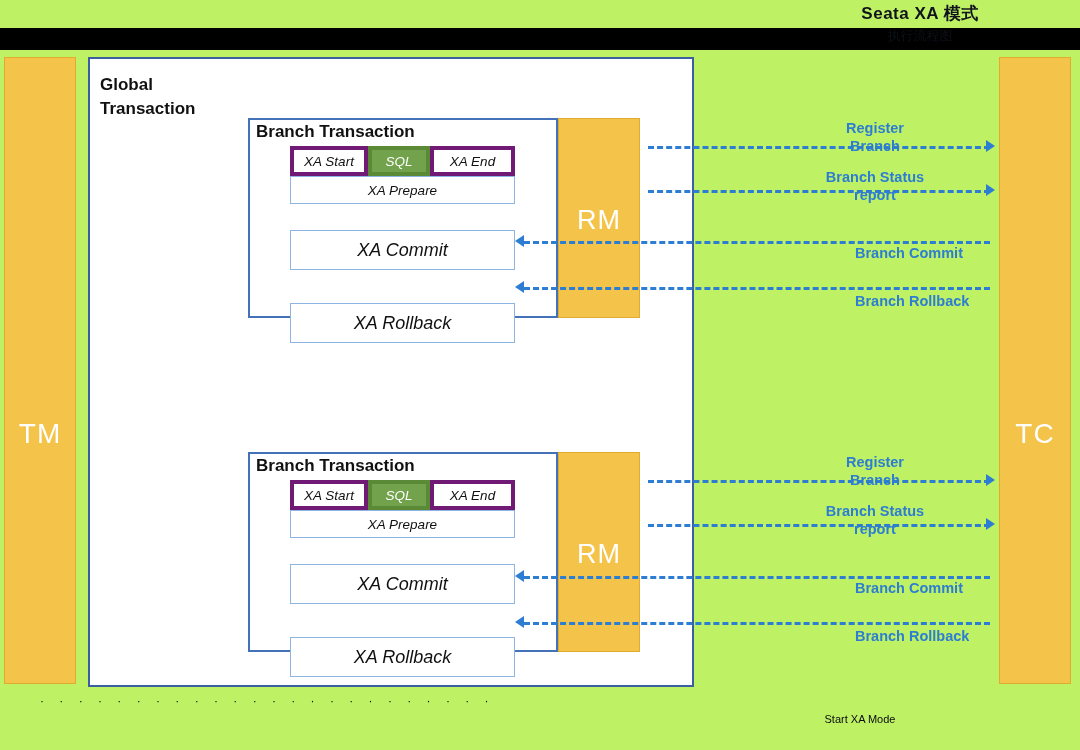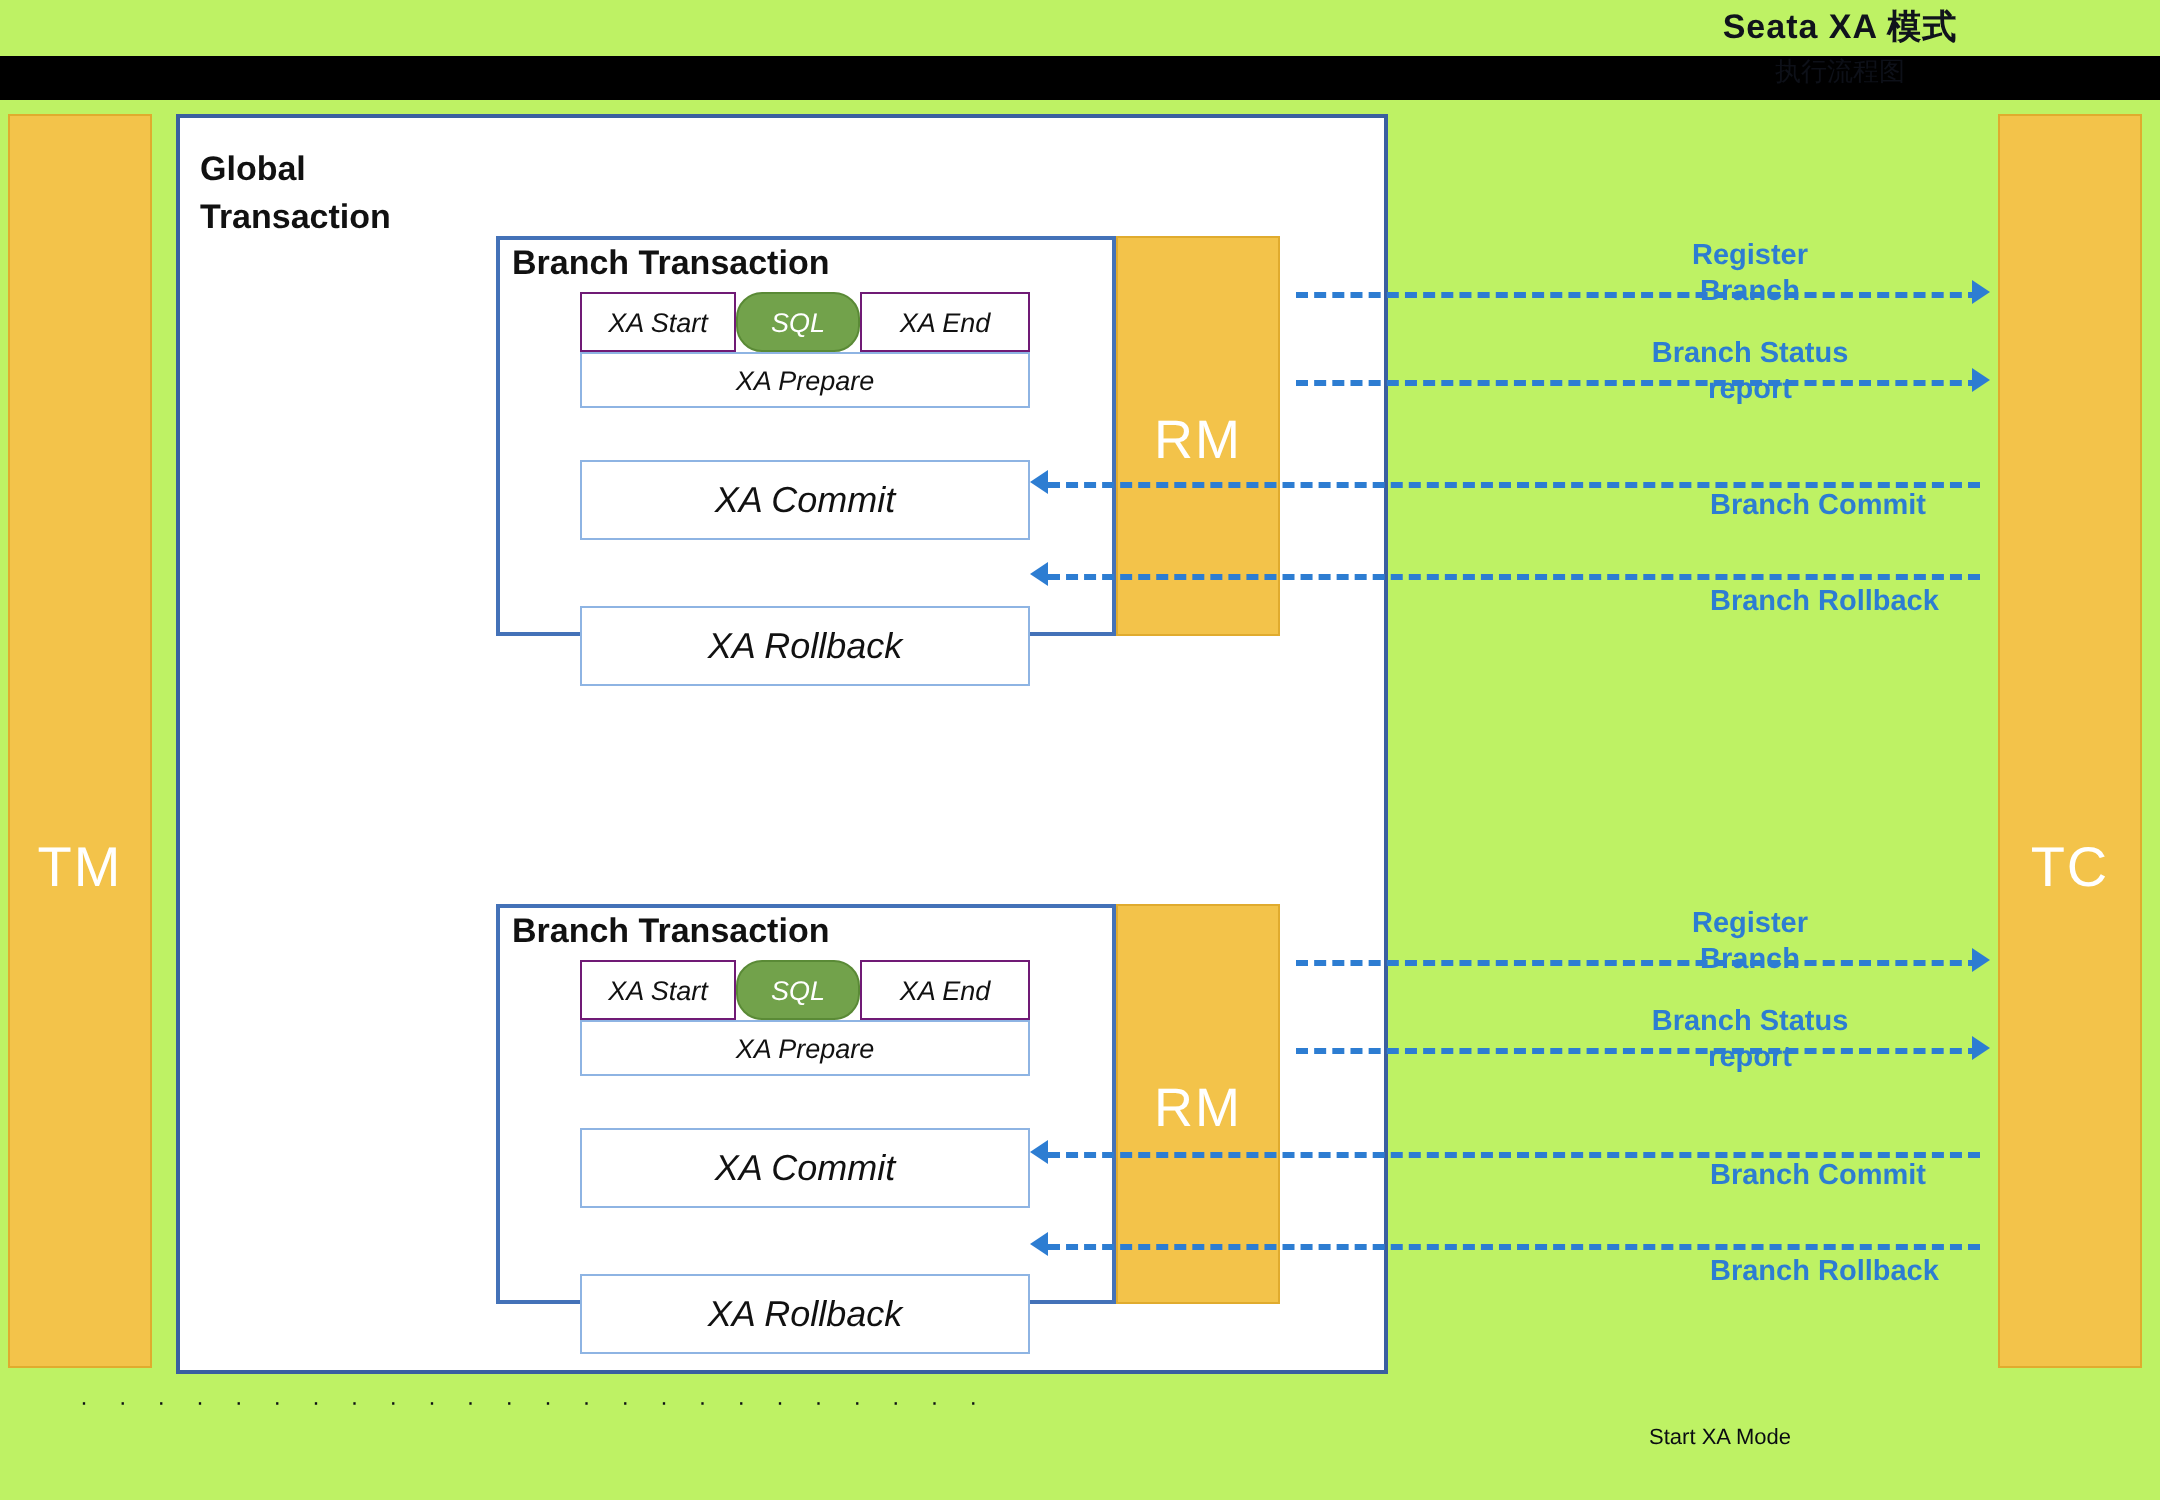--- a/index.html
+++ b/index.html
@@ -28,24 +28,24 @@
   #global-title{position:absolute;left:10px;top:14px;font-size:17px;font-weight:bold;
                 color:#111;line-height:24px;}
 
   
   .branch-group{position:absolute;}
   .branch-box{position:absolute;left:0;top:0;width:310px;height:200px;background:#fff;
               border:2px solid #4472b8;box-sizing:border-box;}
   .branch-title{position:absolute;left:6px;top:2px;font-size:17px;font-weight:bold;color:#111;
                 white-space:nowrap;}
   .row-top{position:absolute;left:40px;top:26px;width:225px;height:30px;display:flex;}
-  .cell{border:1px solid #701a75;box-sizing:border-box;background:#fff;color:#111;
+  .cell{border:4px solid #701a75;box-sizing:border-box;background:#fff;color:#111;
         font-style:italic;font-size:13.5px;display:flex;align-items:center;justify-content:center;}
   .cell.xa-start{width:78px;}
-  .cell.sql{width:62px;background:#72a24b;border-color:#5a8a36;color:#fff;border-radius:13px;}
+  .cell.sql{width:62px;background:#72a24b;border-color:#5a8a36;color:#fff;}
   .cell.xa-end{width:85px;}
   .row-prepare{position:absolute;left:40px;top:56px;width:225px;height:28px;
                border:1px solid #8eb4e3;box-sizing:border-box;background:#fff;color:#111;
                font-style:italic;font-size:13.5px;display:flex;align-items:center;justify-content:center;}
   .row-commit{position:absolute;left:40px;top:110px;width:225px;height:40px;
               border:1px solid #8eb4e3;box-sizing:border-box;background:#fff;color:#111;
               font-style:italic;font-size:18px;display:flex;align-items:center;justify-content:center;}
   .row-rollback{position:absolute;left:40px;top:150px;width:225px;height:40px;
                 border:1px solid #8eb4e3;box-sizing:border-box;background:#fff;color:#111;
                 font-style:italic;font-size:18px;display:flex;align-items:center;justify-content:center;margin-top:33px;}

